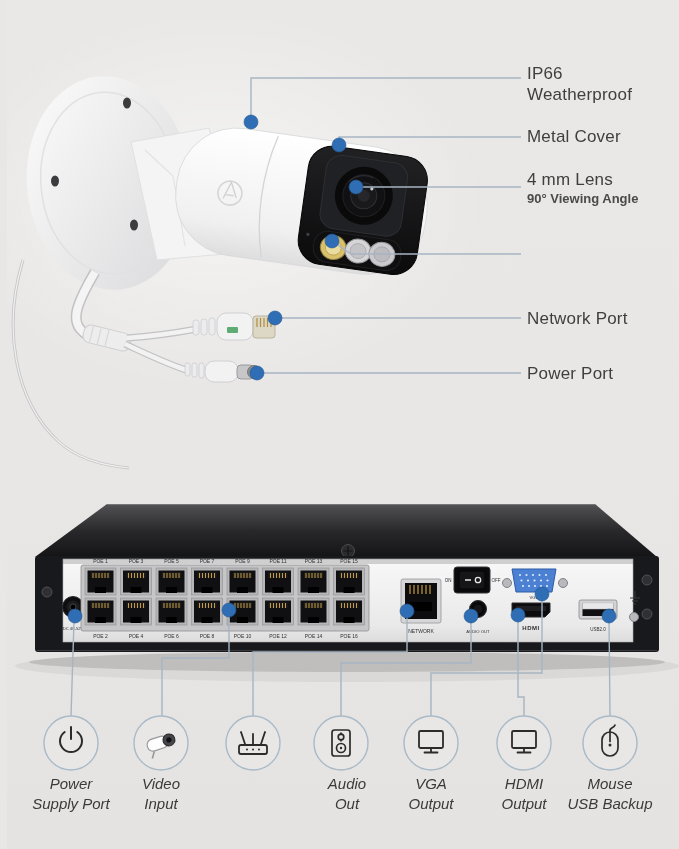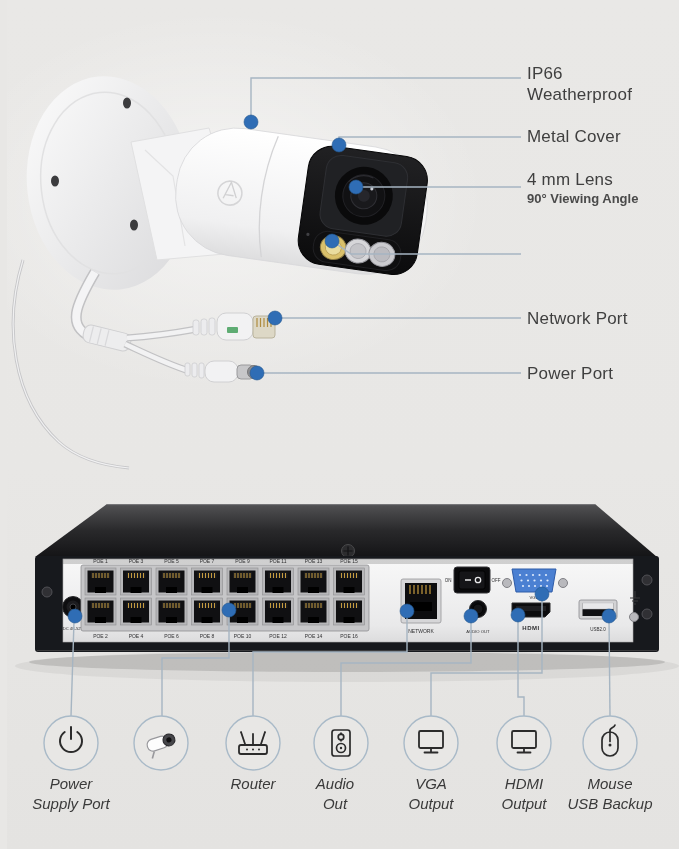--- a/index.html
+++ b/index.html
@@ -416,22 +416,23 @@
 <div class="callout" style="top:63px">IP66
 Weatherproof</div>
 <div class="callout" style="top:126px">Metal Cover</div>
 <div class="callout" style="top:169px">4 mm Lens</div>
 <div class="callout-sub" style="top:191px">90° Viewing Angle</div>
 <div class="callout" style="top:308px">Network Port</div>
 <div class="callout" style="top:363px">Power Port</div>
 
 <div class="caption" style="left:4px">Power
 Supply Port</div>
-<div class="caption" style="left:186px">Router</div>
-<div class="caption" style="left:268px">Audio
+<div class="caption" style="left:94px">Video
+Input</div>
+<div class="caption" style="left:280px">Audio
 Out</div>
 <div class="caption" style="left:364px">VGA
 Output</div>
 <div class="caption" style="left:457px">HDMI
 Output</div>
 <div class="caption" style="left:543px">Mouse
 USB Backup</div>
 
 </div>
 

